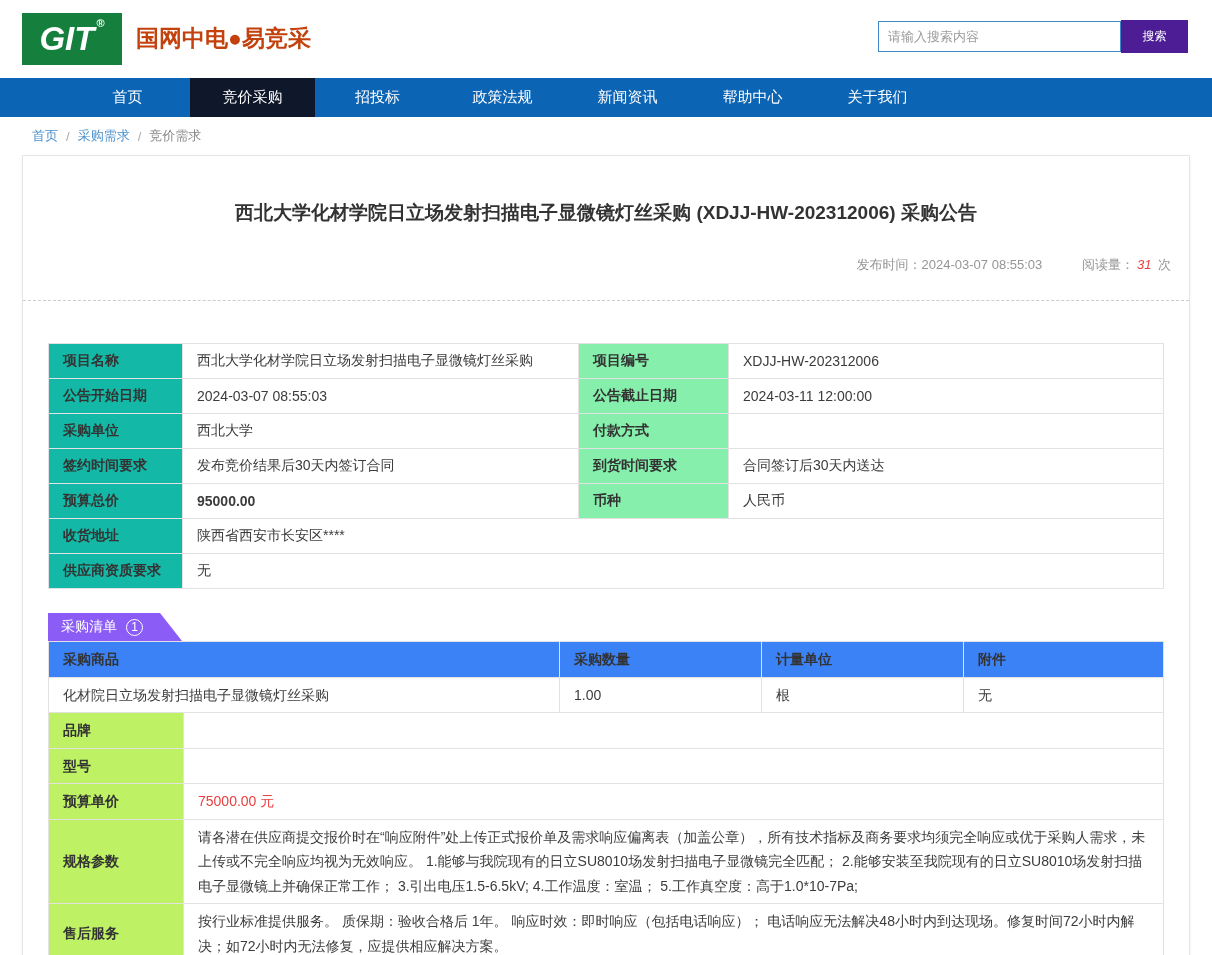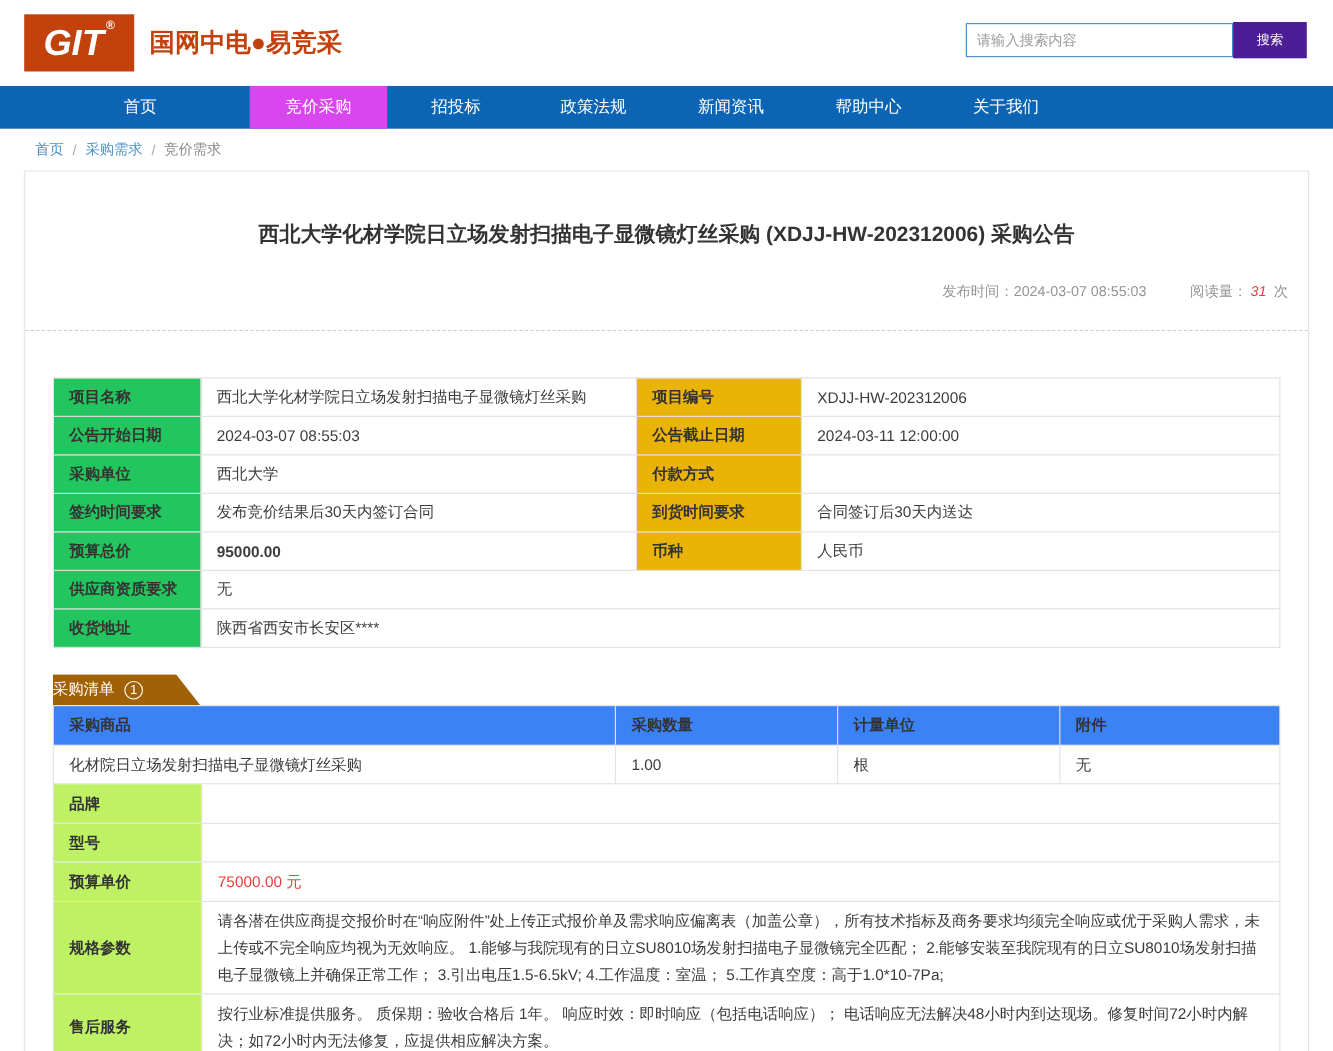--- a/index.html
+++ b/index.html
@@ -2,65 +2,65 @@
 <html><head>
 <meta charset="utf-8">
 <style>
   * { margin:0; padding:0; box-sizing:border-box; }
   html,body { width:1212px; height:955px; overflow:hidden; background:#fff;
     font-family:"Liberation Sans","DejaVu Sans",sans-serif; color:#333; }
 
   
   .topbar { position:relative; height:78px; background:#fff; }
   .logo { position:absolute; left:22px; top:13px; width:100px; height:52px;
-    background:#c2410c; color:#fff; display:flex; align-items:center; justify-content:center;
+    background:#15803d; color:#fff; display:flex; align-items:center; justify-content:center;
     font-style:italic; font-weight:bold; font-size:33px; cursor:pointer; }
   .logo .reg { font-size:11px; font-style:normal; font-weight:bold; align-self:flex-start; margin:4px 0 0 2px; }
   .sitename { position:absolute; left:136px; top:23px; font-size:23px; font-weight:bold; color:#c2410c; }
   .search { position:absolute; right:24px; top:20px; display:flex; align-items:center; }
   .search input { width:243px; height:31px; border:1px solid #3f87c6; padding:0 9px;
     font-size:13px; outline:none; color:#333; font-family:inherit; }
   .search input::placeholder { color:#9b9b9b; }
   .search .btn { width:67px; height:33px; background:#4c1d95; color:#fff; font-size:12px;
     display:flex; align-items:center; justify-content:center; cursor:pointer; }
 
   
   .nav { height:39px; background:#0c64b4; display:flex; padding-left:65px; }
   .nav-item { width:125px; display:flex; align-items:center; justify-content:center;
     color:#fff; font-size:15px; cursor:pointer; }
-  .nav-item.active { background:#d946ef;margin-left:37px; }
+  .nav-item.active { background:#0f172a; }
 
   
   .breadcrumb { height:38px; display:flex; align-items:center; padding-left:32px;
     font-size:13px; color:#999; }
   .breadcrumb .link { color:#4a90cc; cursor:pointer; }
   .breadcrumb .sep { margin:0 8px; color:#aaa; }
   .breadcrumb .current { color:#888; }
 
   
   .card { position:absolute; left:22px; top:155px; width:1168px; height:822px;
     background:#fff; border:1px solid #e4e4e4; box-shadow:0 1px 3px rgba(0,0,0,.05); }
   .doc-title { margin-top:44px; text-align:center; font-size:19px; font-weight:bold; color:#333; }
   .doc-meta { margin-top:30px; text-align:right; font-size:13px; color:#959595; }
   .doc-meta .chunk { margin:0 18px; }
   .doc-meta .views-count { color:#e84040; font-style:italic; margin:0 3px; }
   .dashed-sep { border-top:1px dashed #ccc; margin-top:26px; }
 
   
   .info-table { width:1116px; margin:42px 25px 0; border-collapse:collapse; font-size:14px; }
   .info-table td { border:1px solid #e2e2e2; height:35px; padding:0 14px; color:#3c3c3c; }
-  .info-table td.lbl { width:134px; background:#22c55e; font-weight:bold; color:#333; }
-  .info-table td.lbl2 { width:150px; background:#eab308; font-weight:bold; color:#333;margin-left:10px; }
+  .info-table td.lbl { width:134px; background:#14b8a6; font-weight:bold; color:#333; }
+  .info-table td.lbl2 { width:150px; background:#86efac; font-weight:bold; color:#333;margin-left:10px; }
   .info-table td.v1 { width:396px; }
   .red-strong { color:#e84040; font-weight:bold; }
 
   
-  .list-badge { margin:24px 0 0 25px; width:134px; height:28px; background:#a16207;
+  .list-badge { margin:24px 0 0 25px; width:134px; height:28px; background:#8b5cf6;
     clip-path:polygon(0 0, 112px 0, 134px 28px, 0 28px);
-    display:flex; align-items:center; color:#fff; font-size:14px; }
+    display:flex; align-items:center; padding-left:13px; color:#fff; font-size:14px; }
   .badge-circle { width:17px; height:17px; border:1px solid #fff; border-radius:50%;
     display:flex; align-items:center; justify-content:center; font-size:12px; margin-left:9px; }
 
   
   .items-table { margin:0 25px; width:1116px; border:1px solid #e2e2e2; font-size:14px; }
   .it-row { display:flex; border-bottom:1px solid #e2e2e2; min-height:35px; }
   .it-row:last-child { border-bottom:none; border-bottom:1px solid #e2e2e2; }
   .c { padding:5px 14px; display:flex; align-items:center; color:#3c3c3c; line-height:1.75; }
   .c + .c { border-left:1px solid #e2e2e2; }
   .c1 { width:510px; } .c2 { width:202px; } .c3 { width:202px; } .c4 { flex:1; }
@@ -139,26 +139,26 @@
       <td class="lbl2">到货时间要求</td>
       <td>合同签订后30天内送达</td>
     </tr>
     <tr>
       <td class="lbl">预算总价</td>
       <td class="v1 red-strong">95000.00</td>
       <td class="lbl2">币种</td>
       <td>人民币</td>
     </tr>
     <tr>
+      <td class="lbl">收货地址</td>
+      <td colspan="3">陕西省西安市长安区****</td>
+    </tr>
+    <tr>
       <td class="lbl">供应商资质要求</td>
       <td colspan="3">无</td>
-    </tr>
-    <tr>
-      <td class="lbl">收货地址</td>
-      <td colspan="3">陕西省西安市长安区****</td>
     </tr>
   </tbody>
     </table>
 
   <div class="list-badge">
     <span>采购清单</span>
     <span class="badge-circle">1</span>
   </div>
 
   <div class="items-table">

